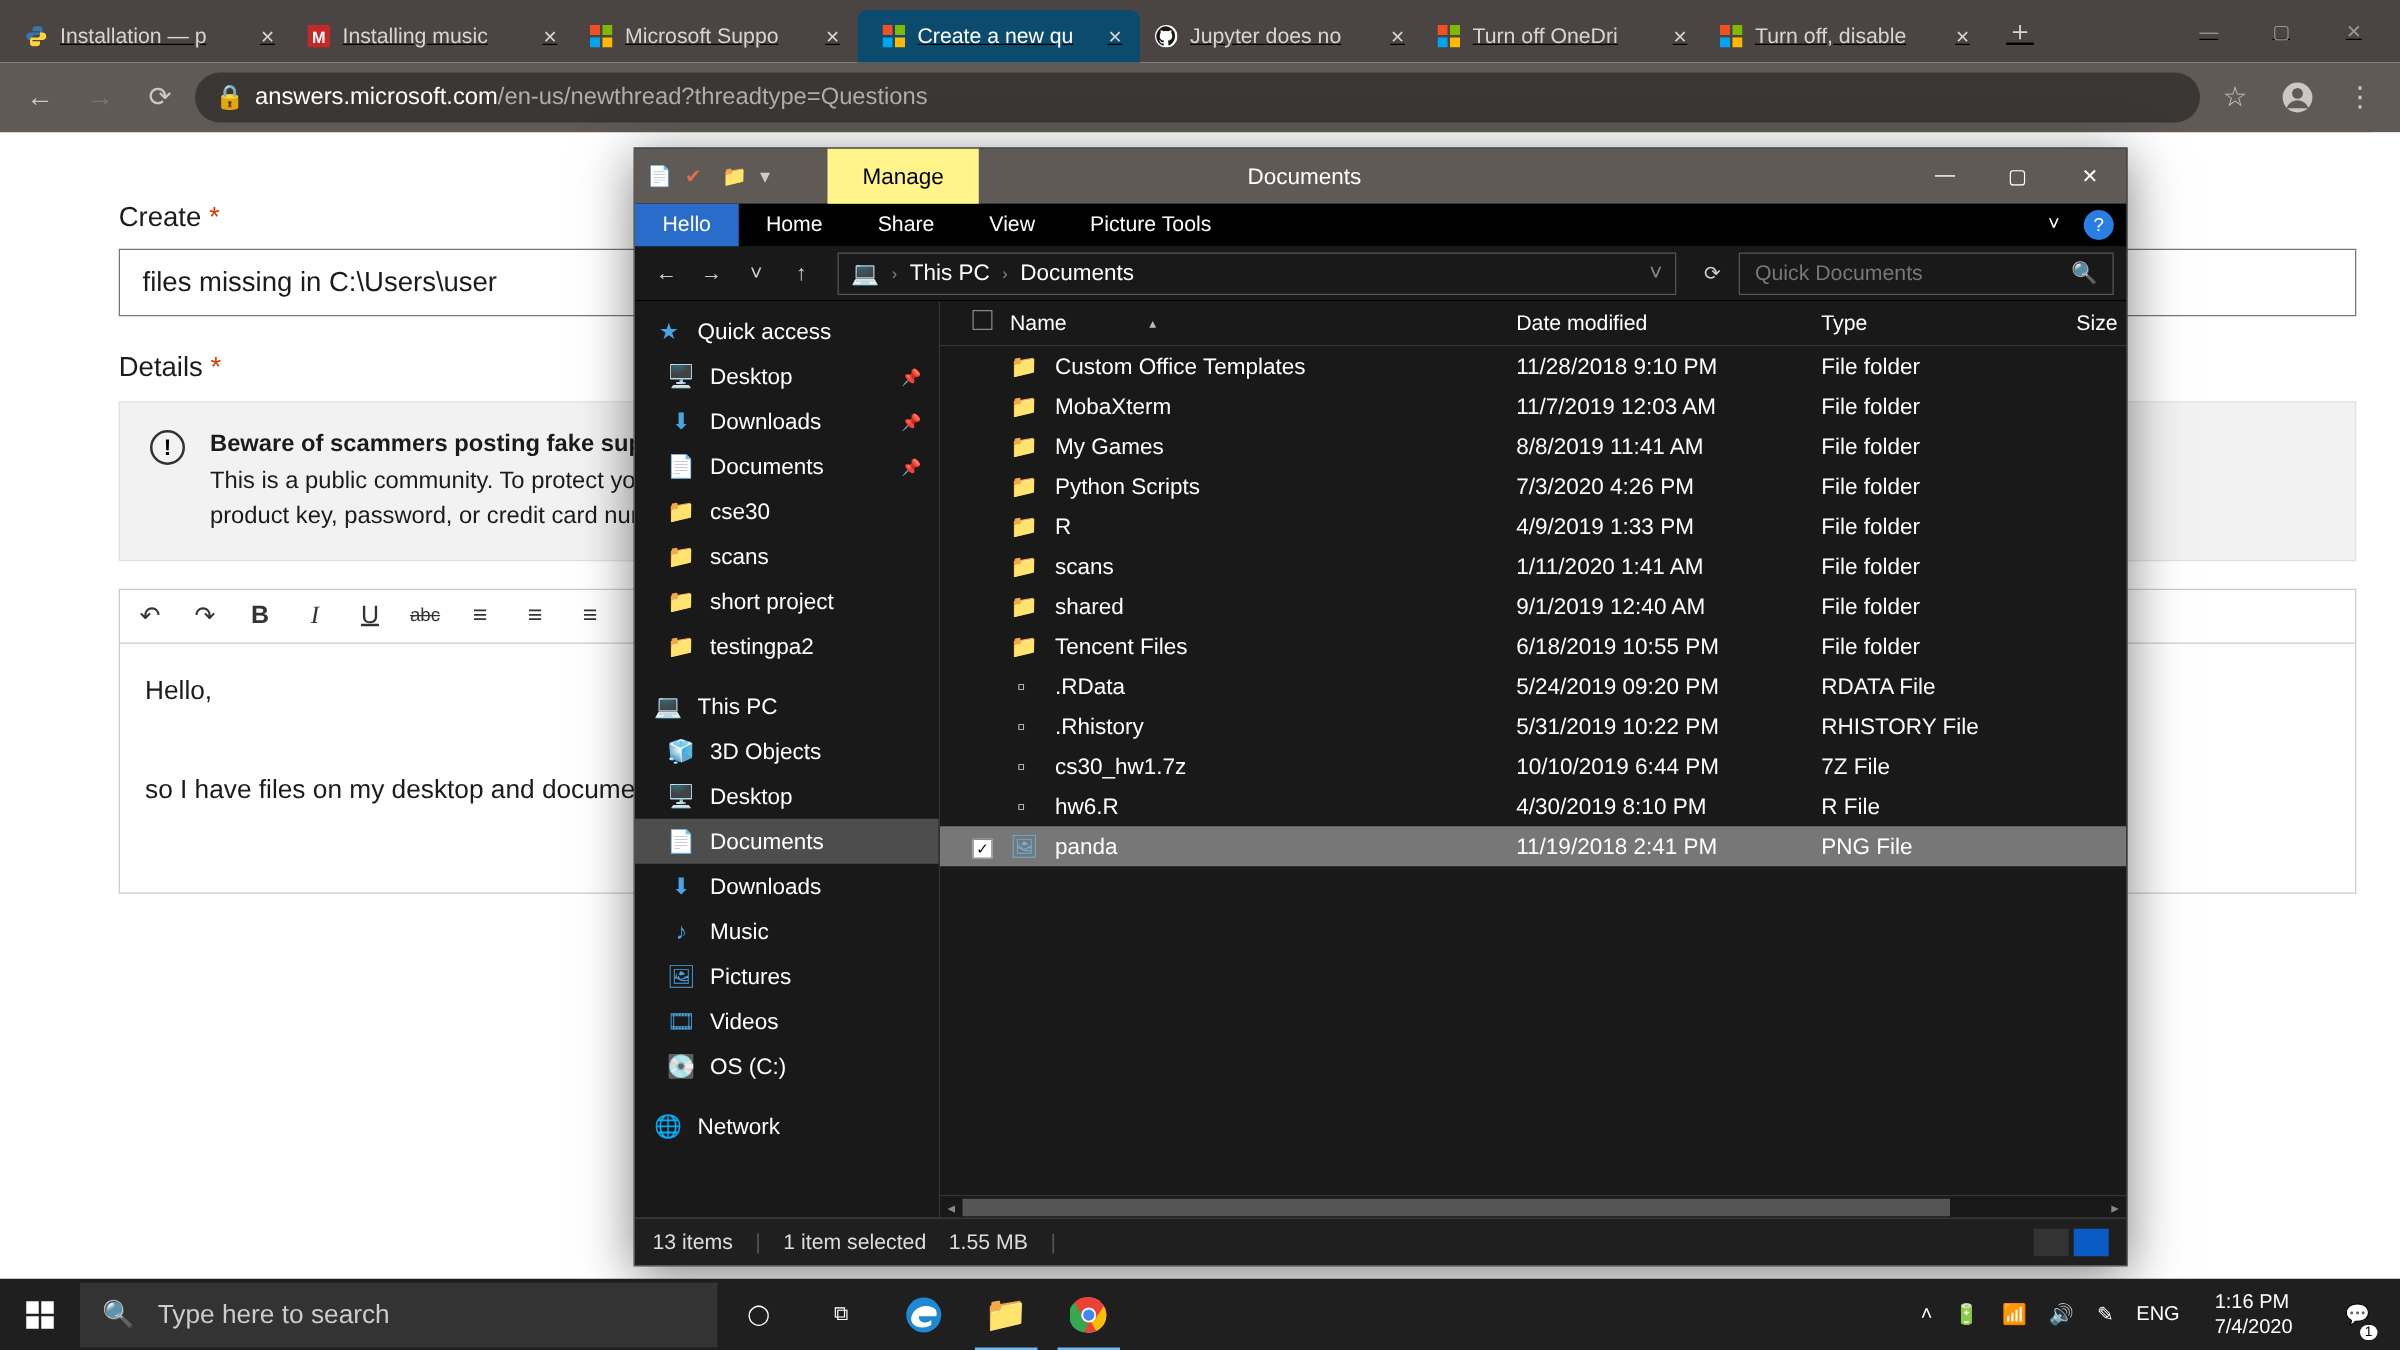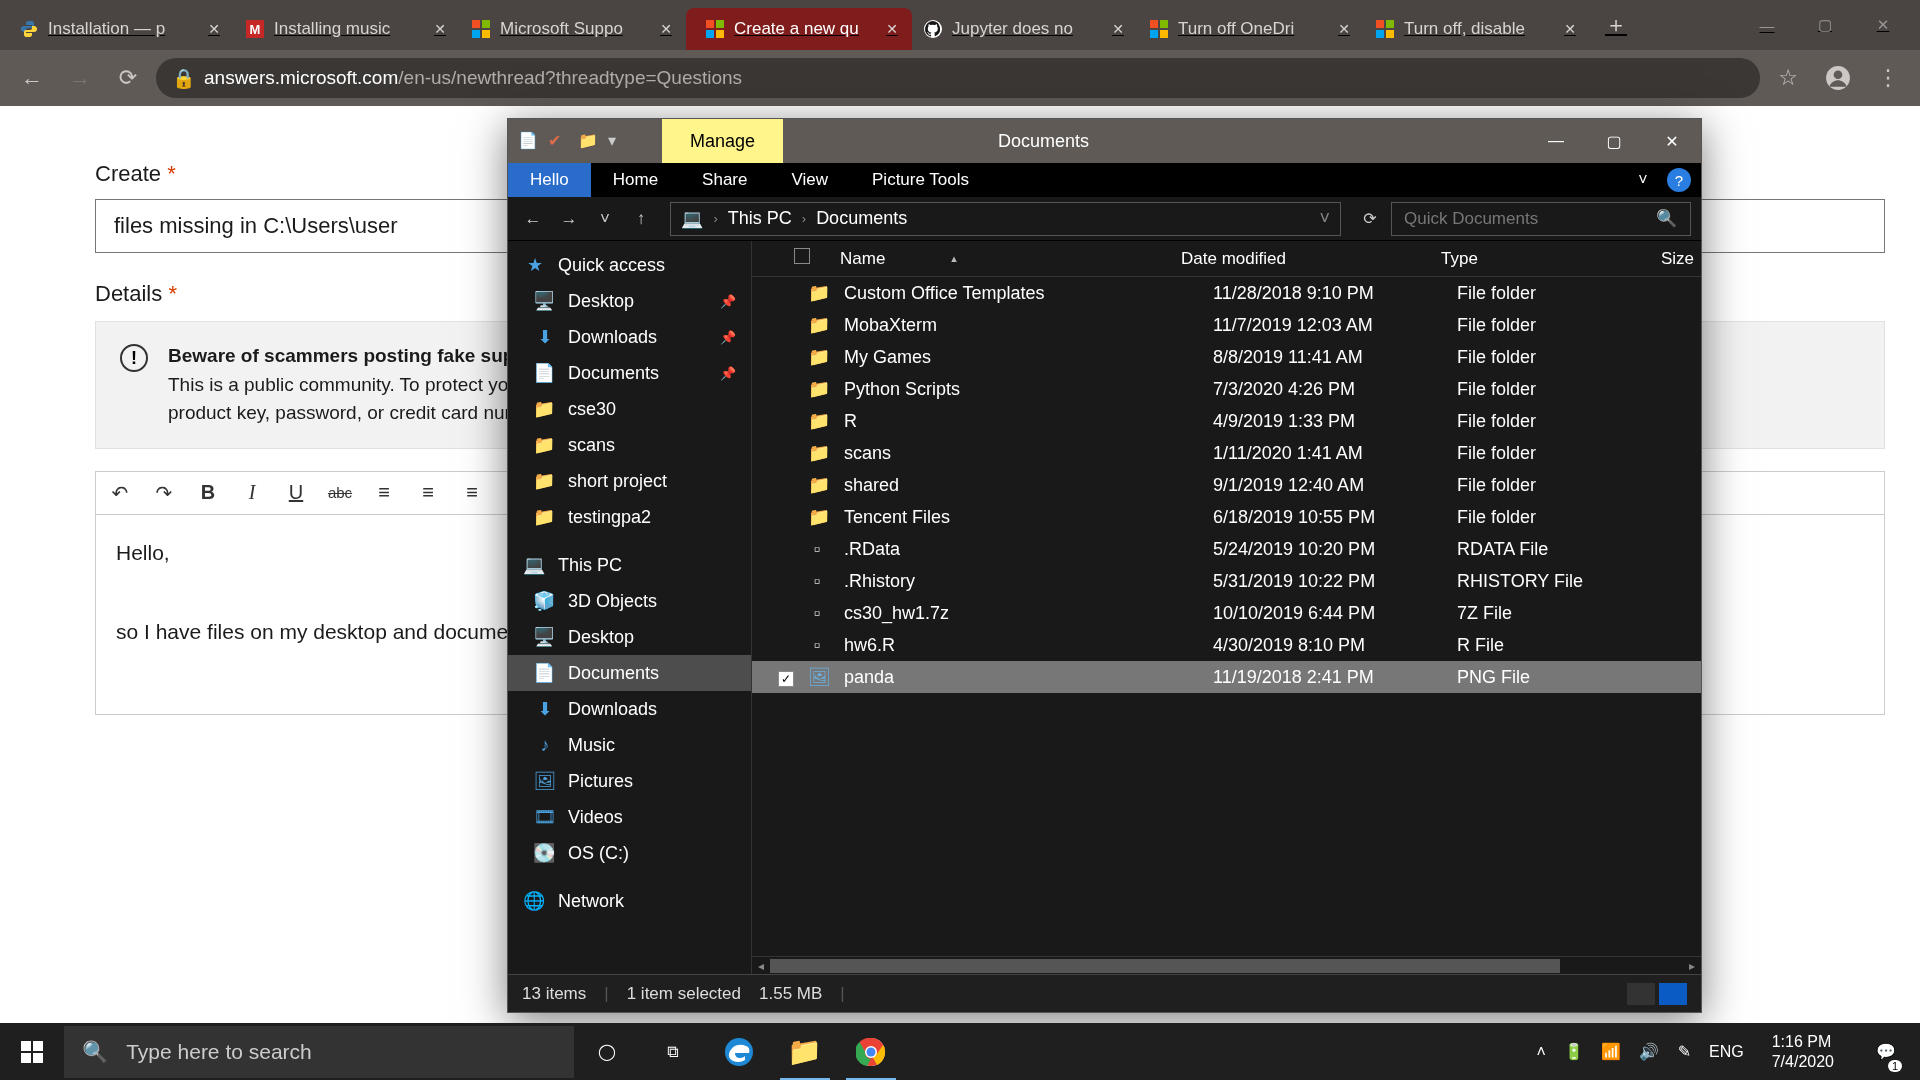--- a/index.html
+++ b/index.html
@@ -2,21 +2,21 @@
 <html><head>
 <meta charset="utf-8">
 <style>
 * { margin: 0; padding: 0; box-sizing: border-box; font-family: "Segoe UI", Arial, sans-serif; }
 html, body { width: 1920px; height: 1080px; overflow: hidden; background: #fff; }
 
 
 .chrome-frame { position: absolute; top: 0; left: 0; width: 1920px; height: 1080px; background: #fff; }
 .tab-strip { height: 50px; background: #4a4543; display: flex; align-items: center; padding: 0 8px; text-decoration: underline; }
 .tab { height: 42px; width: 226px; margin-top: 8px; display: flex; align-items: center; padding: 0 12px; color: #d8d4d2; font-size: 16px; border-radius: 8px 8px 0 0; position: relative; cursor: pointer; }
-.tab.active { background: #7f1d1d; color: #fff; padding-left: 20px; }
+.tab.active { background: #0c4a6e; color: #fff; padding-left: 20px; }
 .tab .favicon { width: 18px; height: 18px; margin-right: 10px; flex-shrink: 0; }
 .tab .tab-title { flex: 1; white-space: nowrap; overflow: hidden; text-overflow: clip; font-size: 17px; }
 .tab .tab-close { width: 16px; height: 16px; margin-left: 6px; color: #d8d4d2; font-size: 14px; display:flex;align-items:center;justify-content:center; }
 .newtab-btn { width: 36px; height: 36px; color: #d8d4d2; display: flex; align-items: center; justify-content: center; font-size: 22px; margin-left: 8px; }
 .window-controls { margin-left: auto; display: flex; }
 .window-controls div { width: 58px; height: 40px; color: #9a9695; display: flex; align-items: center; justify-content: center; font-size: 15px; }
 
 .addr-bar { height: 56px; background: #5f5a56; display: flex; align-items: center; padding: 0 12px; gap: 8px; }
 .nav-btn { width: 40px; height: 40px; color: #ccc7c5; display: flex; align-items: center; justify-content: center; font-size: 22px; border-radius: 50%; }
 .nav-btn.disabled { color: #7a7572; }
@@ -73,21 +73,21 @@
 .ex-side { width: 244px; border-right: 1px solid #333; overflow: hidden; padding: 6px 0; }
 .ex-side .sitem { height: 36px; display: flex; align-items: center; padding: 0 14px 0 28px; color: #fff; font-size: 18px; gap: 14px; cursor: pointer; position: relative; }
 .ex-side .sitem.hdr { padding-left: 18px; font-weight: normal; }
 .ex-side .sitem.sel { background: #4d4d4d; }
 .ex-side .sitem .pin { position: absolute; right: 14px; color: #888; font-size: 13px; }
 .ex-side .spacer { height: 12px; }
 .si-ic { width: 18px; display: inline-flex; justify-content: center; }
 
 .ex-list { flex: 1; display: flex; flex-direction: column; overflow: hidden; }
 .ex-cols { height: 36px; border-bottom: 1px solid #333; display: flex; align-items: center; color: #fff; font-size: 17px; padding-left: 18px; }
-.ex-cols .c { padding: 0 8px; margin-left: 16px; }
+.ex-cols .c { padding: 0 8px; }
 .c-chk { width: 30px; }
 .c-name { flex: 1; display:flex; align-items:center; gap:6px; }
 .c-date { width: 244px; }
 .c-type { width: 204px; }
 .c-size { width: 48px; }
 .ex-cols .sort { font-size: 11px; color: #bbb; margin-left: 60px; }
 
 .ex-rows { flex: 1; overflow: hidden; }
 .erow { height: 32px; display: flex; align-items: center; color: #fff; font-size: 18px; padding-left: 18px; cursor: pointer; }
 .erow .c { padding: 0 8px; white-space: nowrap; overflow: hidden; }
@@ -486,21 +486,21 @@
     <div class="c c-date">6/18/2019 10:55 PM</div>
     <div class="c c-type">File folder</div>
     <div class="c c-size"></div>
             </div>
             <div class="erow">
     <div class="c c-chk"></div>
     <div class="c c-name">
                 <span class="fic file-ic">▫</span>
                 <span>.RData</span>
               </div>
-    <div class="c c-date">5/24/2019 10:20 PM</div>
+    <div class="c c-date">5/24/2019 09:20 PM</div>
     <div class="c c-type">RDATA File</div>
     <div class="c c-size"></div>
             </div>
             <div class="erow">
     <div class="c c-chk"></div>
     <div class="c c-name">
                 <span class="fic file-ic">▫</span>
                 <span>.Rhistory</span>
               </div>
     <div class="c c-date">5/31/2019 10:22 PM</div>

